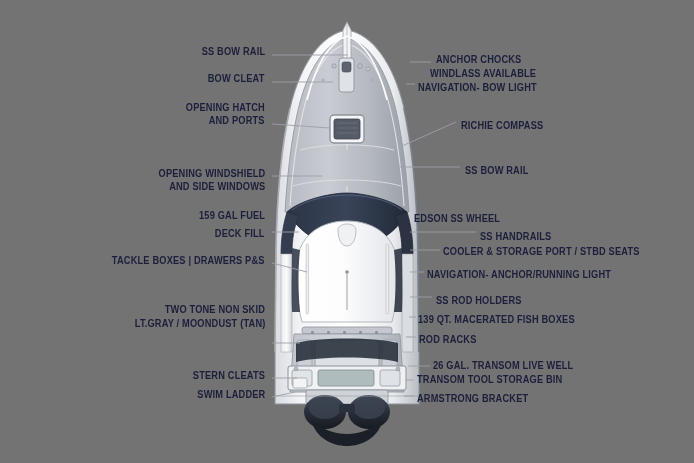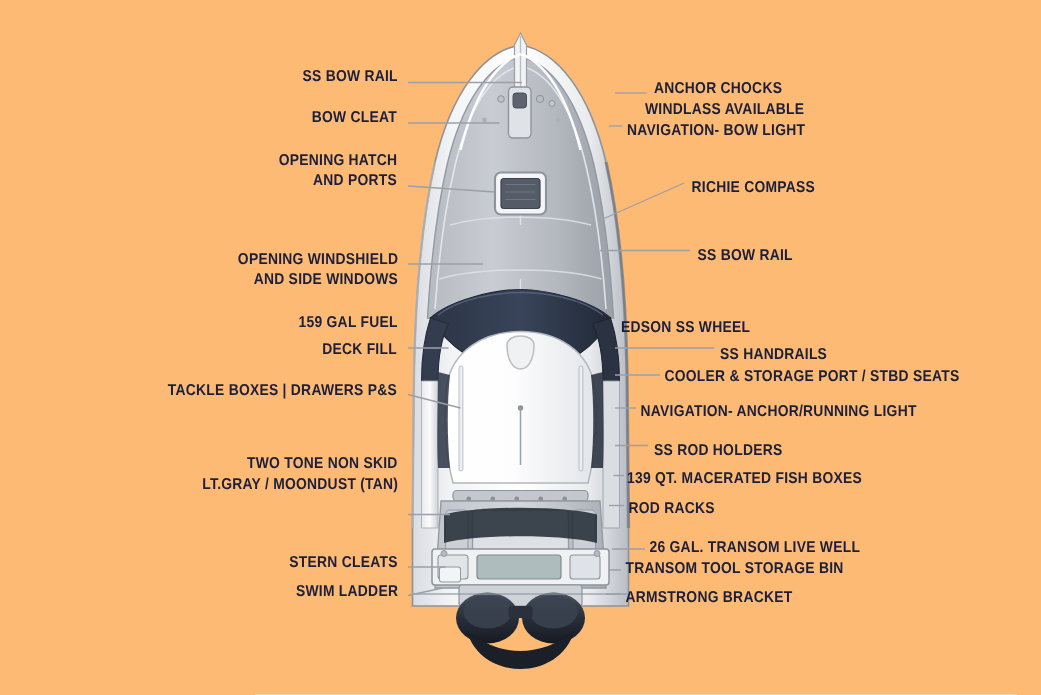--- a/index.html
+++ b/index.html
@@ -5,21 +5,21 @@
   html,body{margin:0;padding:0;}
   body{
     width:694px;height:463px;
     background:#ffffff;
     font-family:"Liberation Sans", sans-serif;
     overflow:hidden;
   }
   #diagram{
     position:relative;
     width:694px;height:463px;
-    background:#fdba74;
+    background:#737373;
   }
   .label{
     position:absolute;
     color:#1b1f3b;
     font-family:"Liberation Sans", sans-serif;
     font-weight:bold;
     font-size:10.5px;
     letter-spacing:0.2px;
     line-height:13px;
     white-space:nowrap;

